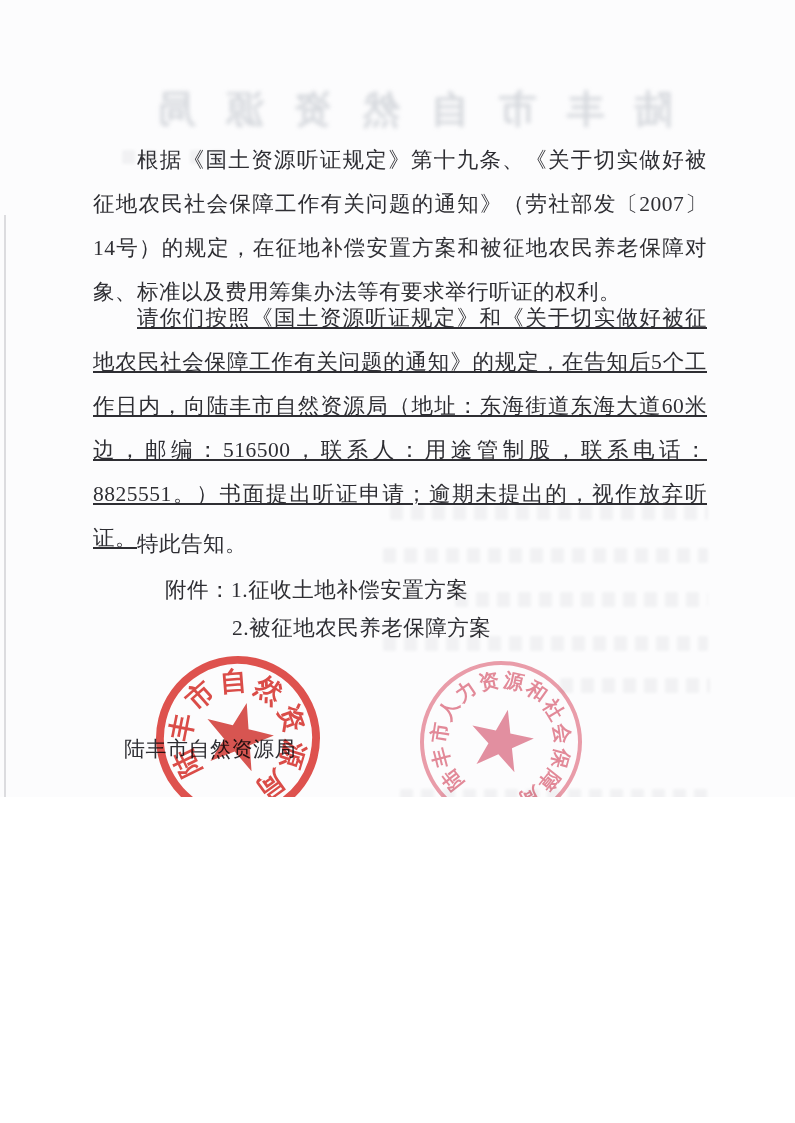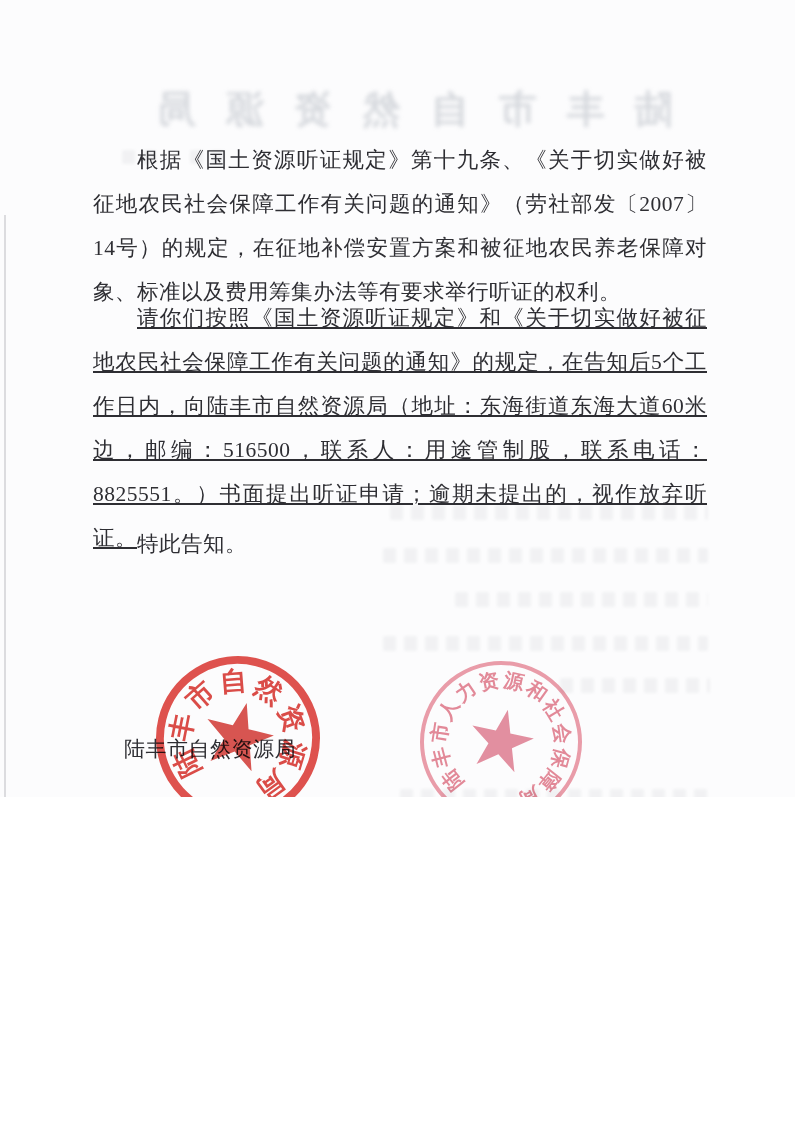--- a/index.html
+++ b/index.html
@@ -89,20 +89,22 @@
   <i class="bleed bl6"></i>
   <i class="bleed bl7"></i>
   <i class="bleed bl8"></i>
   <i class="bleed bl9"></i>
   <i class="bleed bl10"></i>
 
   <p class="para p1">根据《国土资源听证规定》第十九条、《关于切实做好被征地农民社会保障工作有关问题的通知》（劳社部发〔2007〕14号）的规定，在征地补偿安置方案和被征地农民养老保障对象、标准以及费用筹集办法等有要求举行听证的权利。</p>
   <p class="para p2">请你们按照《国土资源听证规定》和《关于切实做好被征地农民社会保障工作有关问题的通知》的规定，在告知后5个工作日内，向陆丰市自然资源局（地址：东海街道东海大道60米边，邮编：516500，联系人：用途管制股，联系电话：8825551。）书面提出听证申请；逾期未提出的，视作放弃听证。</p>
   <p class="para p3">特此告知。</p>
 
+  <p class="attach-line a1"><span>附件：</span><span>1.征收土地补偿安置方案</span></p>
+  <p class="attach-line a2">2.被征地农民养老保障方案</p>
 
   <p class="sig sig-left">陆丰市自然资源局</p>
 
   <div class="seal seal-left">
       <svg width="188" height="188" viewBox="0 0 188 188" style="transform: rotate(14deg);">
         <circle cx="94" cy="94" r="78" fill="none" stroke="#dd3b36" stroke-width="8" stroke-opacity="0.88"></circle>
         <polygon points="94.0,58.0 102.1,82.9 128.2,82.9 107.1,98.2 115.2,123.1 94.0,107.8 72.8,123.1 80.9,98.2 59.8,82.9 85.9,82.9" fill="#d43833" fill-opacity="0.85"></polygon>
         <text transform="translate(94,94) rotate(-130) translate(0,-57)" text-anchor="middle" dominant-baseline="central" font-size="27" font-weight="bold" fill="#d93a34" fill-opacity="0.9">陆</text>
         <text transform="translate(94,94) rotate(-92.85714285714286) translate(0,-57)" text-anchor="middle" dominant-baseline="central" font-size="27" font-weight="bold" fill="#d93a34" fill-opacity="0.9">丰</text>
         <text transform="translate(94,94) rotate(-55.71428571428571) translate(0,-57)" text-anchor="middle" dominant-baseline="central" font-size="27" font-weight="bold" fill="#d93a34" fill-opacity="0.9">市</text>

